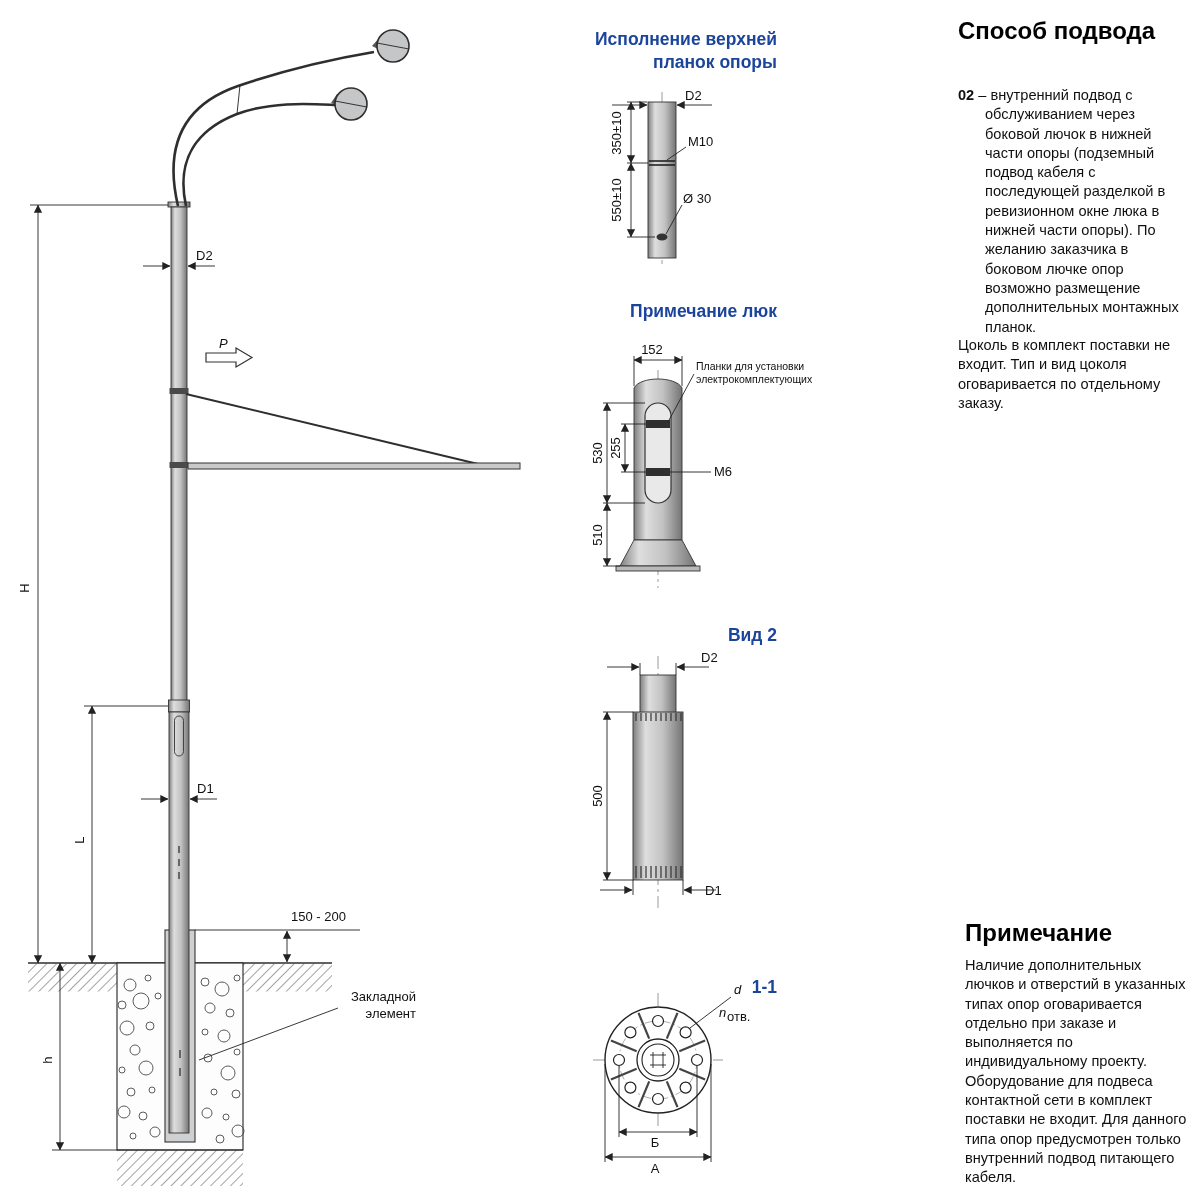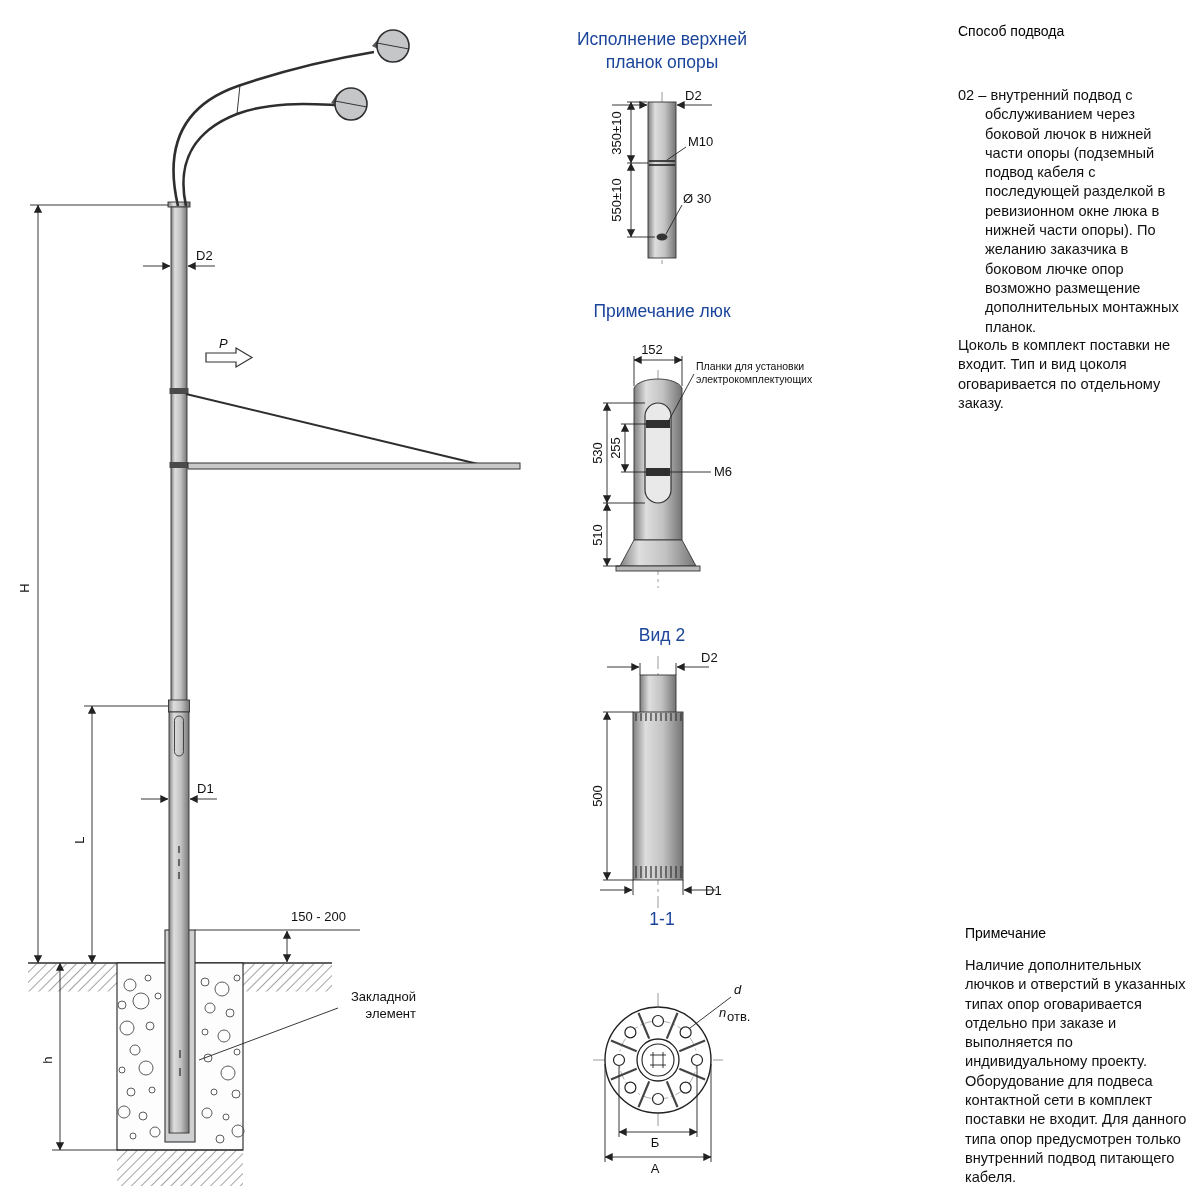--- a/index.html
+++ b/index.html
@@ -1,23 +1,23 @@
 <!DOCTYPE html>
 <html style="--blue: #1b449b;"><head>
 <meta charset="utf-8">
 <style>
   *{margin:0;padding:0;box-sizing:border-box}
   html,body{width:1200px;height:1200px}
   body{background:#ffffff;font-family:"Liberation Sans","DejaVu Sans",sans-serif;color:#111;position:relative;overflow:hidden}
   .abs{position:absolute}
-  .blue-h{color:var(--blue,#1b449b);font-weight:normal;font-size:17.5px;text-align:center;line-height:23px}
-  .black-h{font-weight:normal;font-size:14px;line-height:26px;color:#000}
+  .blue-h{color:var(--blue,#1b449b);font-weight:bold;font-size:17.5px;text-align:right;line-height:23px}
+  .black-h{font-weight:bold;font-size:24px;line-height:26px;color:#000}
   .body-text{font-size:14.6px;line-height:19.3px;color:#101010;text-align:left}
   .hang{padding-left:27px;text-indent:-27px}
-  .b{font-weight:normal}
+  .b{font-weight:bold}
   svg{overflow:visible;display:block}
   svg text{font-family:"Liberation Sans","DejaVu Sans",sans-serif;font-size:13px;fill:#101010}
   .small-t{font-size:10.5px}
   .it{font-style:italic}
   .thin{stroke:#222;stroke-width:0.9;fill:none}
   .med{stroke:#2e2e2e;stroke-width:1.3;fill:none}
   .tube{stroke:#2e2e2e;stroke-width:2.6;fill:none}
   .cl{stroke:#808080;stroke-width:0.8;stroke-dasharray:13 4 3 4;fill:none}
   .dim{stroke:#222;stroke-width:0.9;fill:none}
   .steel{fill:url(#poleGrad);stroke:#333;stroke-width:0.9}
@@ -315,21 +315,21 @@
 
   <g>
     <line x1="78" y1="230" x2="78" y2="245" class="thin"></line>
     <line x1="128" y1="230" x2="128" y2="245" class="thin"></line>
     <line x1="45" y1="240" x2="77" y2="240" class="dim" marker-end="url(#arr)"></line>
     <line x1="161" y1="240" x2="129" y2="240" class="dim" marker-end="url(#arr)"></line>
     <text x="150" y="245">D1</text>
   </g>
 </svg>
 
-<div class="abs blue-h" style="left:547px;top:908px;width:230px">1-1</div>
+<div class="abs blue-h" style="left:547px;top:976px;width:230px">1-1</div>
 
 <svg class="abs" style="left:555px;top:975px" width="290" height="220" viewBox="0 0 290 220">
   <line x1="38" y1="85" x2="168" y2="85" class="cl"></line>
   <line x1="103" y1="18" x2="103" y2="152" class="cl"></line>
   <circle cx="103" cy="85" r="53" fill="#ffffff" stroke="#222" stroke-width="1.4"></circle>
   <circle cx="103" cy="85" r="39" fill="none" stroke="#888" stroke-width="0.7" stroke-dasharray="9 3 2 3"></circle>
 
   <g stroke="#444" stroke-width="2.2">
     <line x1="124.3" y1="76.2" x2="150.1" y2="65.5"></line>
     <line x1="111.8" y1="63.7" x2="122.5" y2="37.9"></line>

